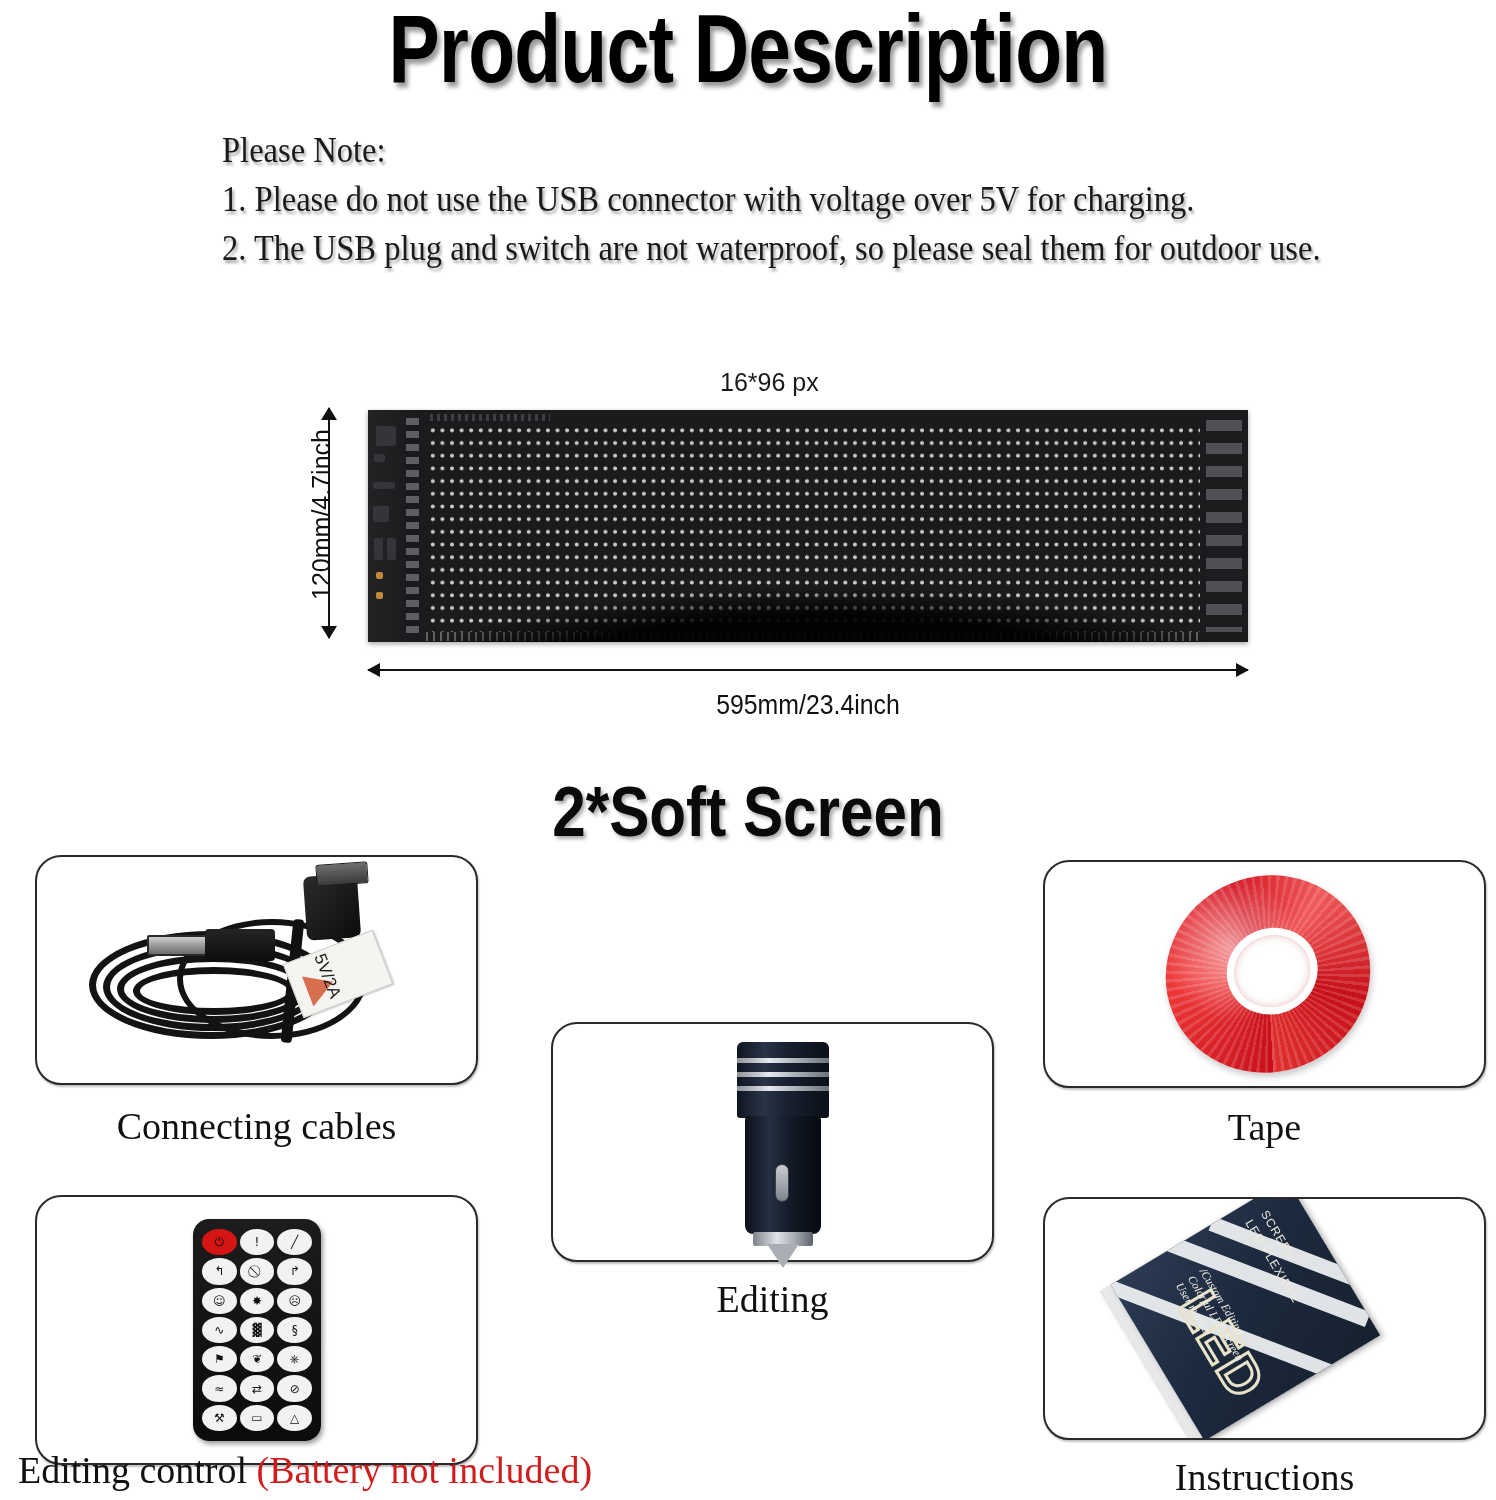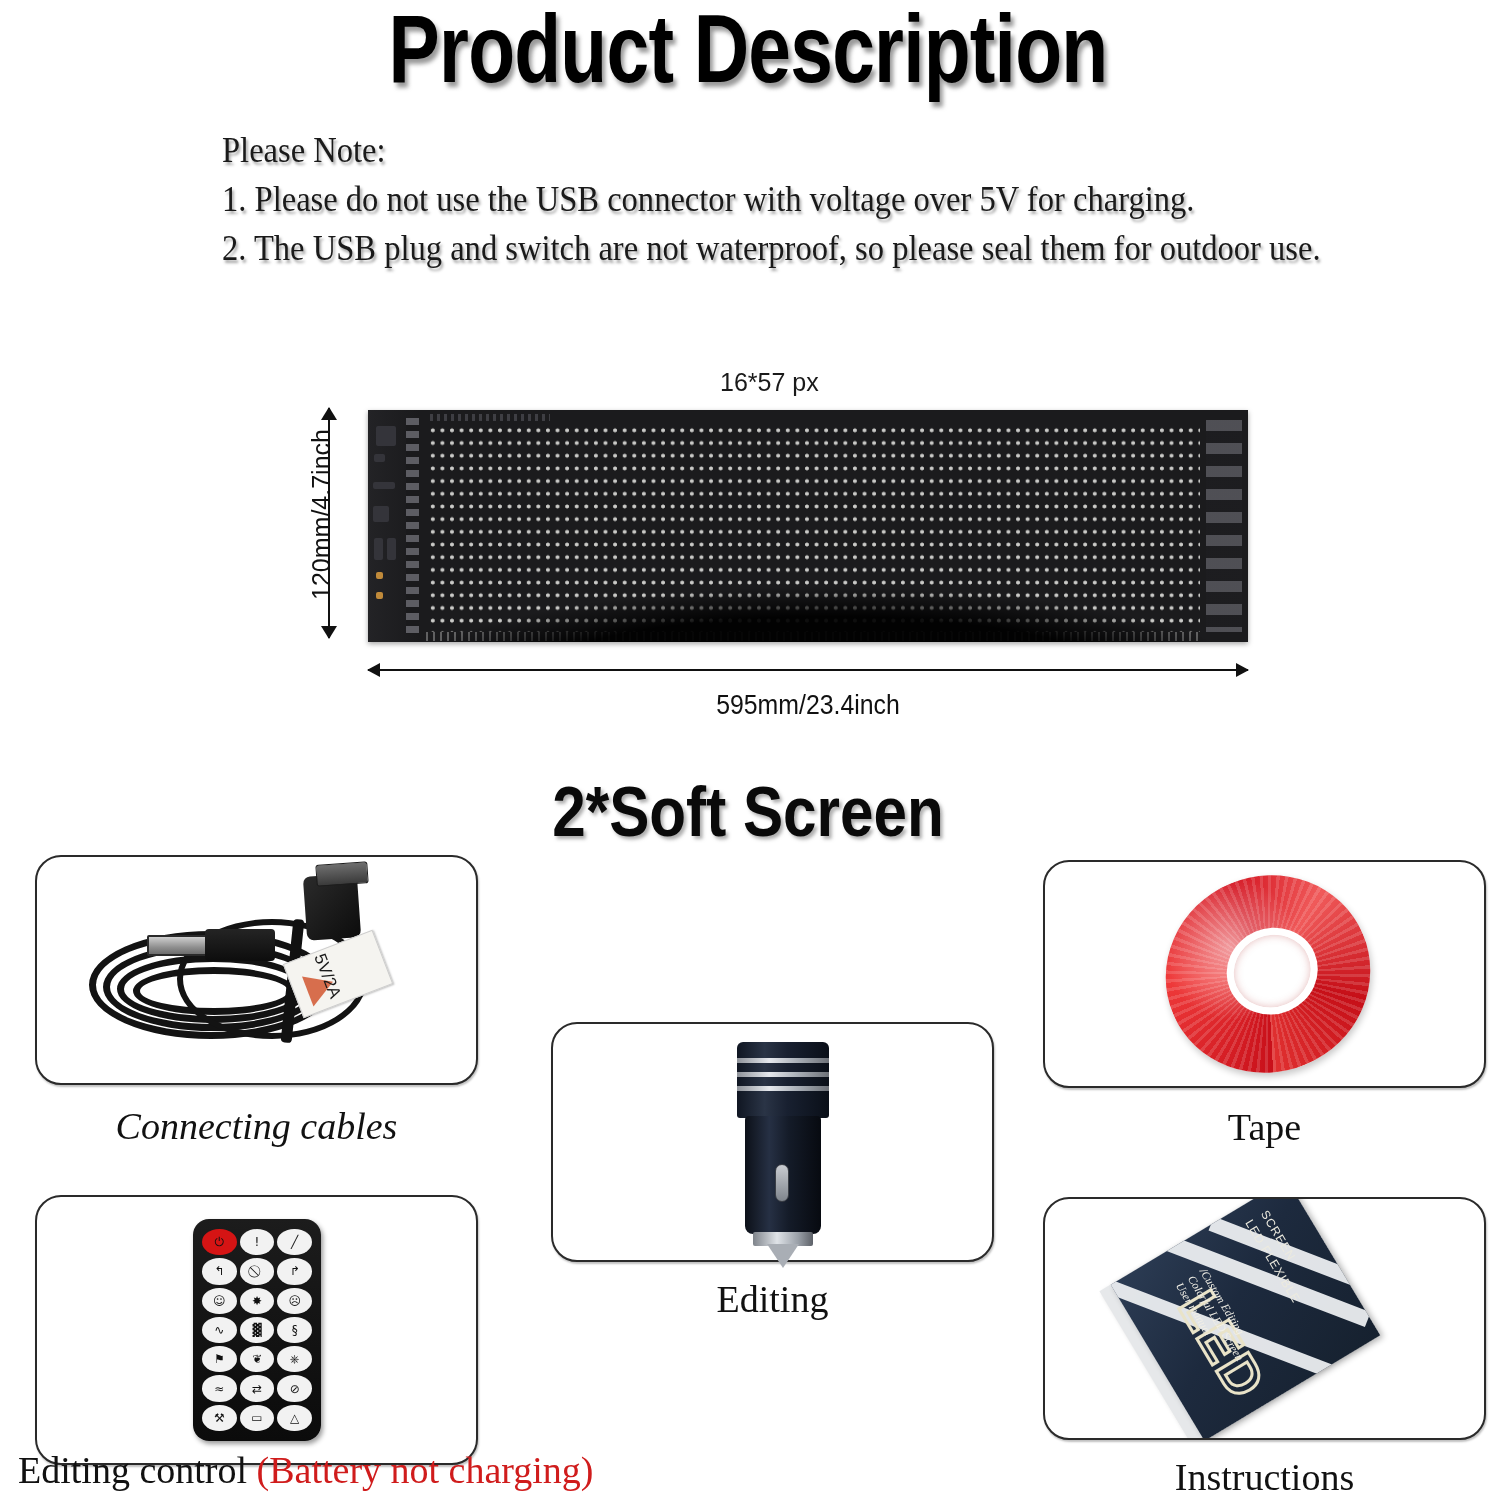--- a/index.html
+++ b/index.html
@@ -174,21 +174,21 @@
     position: absolute;
     text-align: center;
     font-family: "Liberation Serif", serif;
     font-size: 38px;
     color: #111;
     white-space: nowrap;
   }
   .card-caption .muted-red { color: #d01c1c; }
 
   #card-cables   { left: 35px;   top: 855px;  width: 443px; height: 230px; }
-  #cap-cables    { left: 35px;   top: 1104px; width: 443px; font-style: italic; }
+  #cap-cables    { left: 35px;   top: 1104px; width: 443px; }
   #card-remote   { left: 35px;   top: 1195px; width: 443px; height: 270px; }
   #cap-remote    { left: 0px;    top: 1448px; width: 660px; text-align: left; padding-left: 18px;}
   #card-adapter  { left: 551px;  top: 1022px; width: 443px; height: 240px; }
   #cap-adapter   { left: 551px;  top: 1277px; width: 443px; }
   #card-tape     { left: 1043px; top: 860px;  width: 443px; height: 228px; }
   #cap-tape      { left: 1043px; top: 1105px; width: 443px; }
   #card-instr    { left: 1043px; top: 1197px; width: 443px; height: 243px; }
   #cap-instr     { left: 1043px; top: 1455px; width: 443px; }
 
   
@@ -377,21 +377,21 @@
 <div class="page-title">Product Description</div>
 
 <div class="note-block">
   <div>Please Note:</div>
   <div>1. Please do not use the USB connector with voltage over 5V for charging.</div>
   <div class="wrap">2. The USB plug and switch are not waterproof, so please seal them for outdoor use.</div>
 </div>
 
 <div class="diagram">
 
-  <div class="px-label">16*57 px</div>
+  <div class="px-label">16*96 px</div>
 
   <div class="v-dim">
     <div class="v-line"></div>
     <div class="v-arrow-up"></div>
     <div class="v-arrow-dn"></div>
     <div class="v-text">120mm/4.7inch</div>
   </div>
 
   <div class="led-panel">
     <div class="led-pcb-left">
@@ -463,21 +463,21 @@
       <div class="rbtn">⎈</div>
       <div class="rbtn">≈</div>
       <div class="rbtn">⇄</div>
       <div class="rbtn">⊘</div>
       <div class="rbtn">⚒</div>
       <div class="rbtn">▭</div>
       <div class="rbtn">△</div>
     </div>
   </div>
 </div>
-<div class="card-caption" id="cap-remote"><span>Editing control </span><span class="muted-red">(Battery not charging)</span></div>
+<div class="card-caption" id="cap-remote"><span>Editing control </span><span class="muted-red">(Battery not included)</span></div>
 
 <div class="card" id="card-adapter">
   <div class="adapter-art">
     <div class="ad-top"></div>
     <div class="ad-ring" style="top:34px;"></div>
     <div class="ad-ring" style="top:48px;"></div>
     <div class="ad-ring" style="top:62px;"></div>
     <div class="ad-body"></div>
     <div class="ad-usb"></div>
     <div class="ad-collar"></div>

